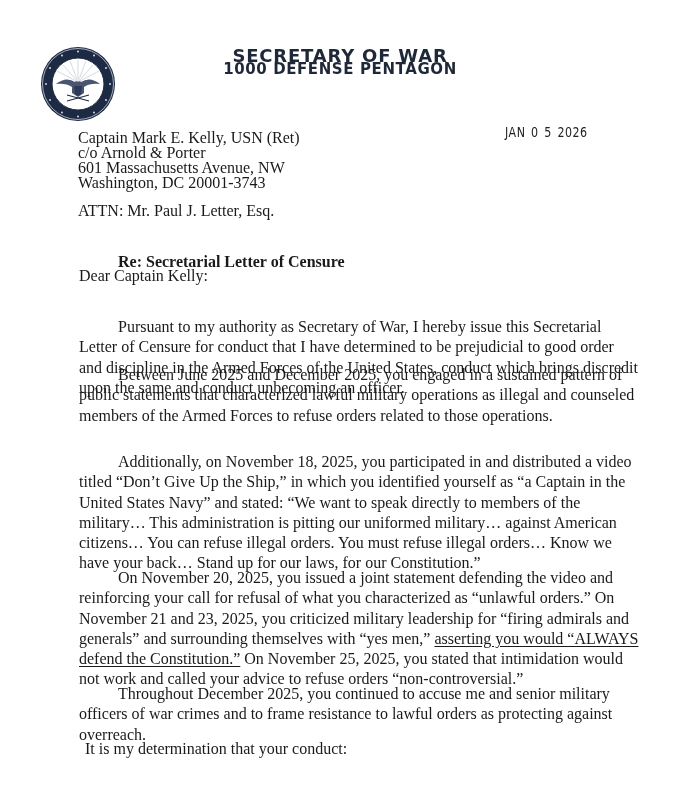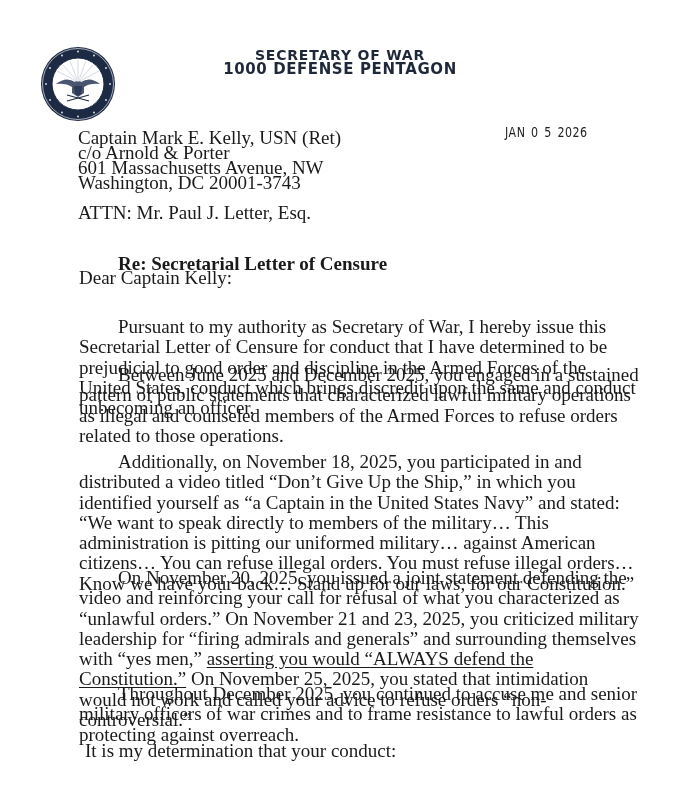--- a/index.html
+++ b/index.html
@@ -3,27 +3,27 @@
   <meta charset="utf-8">
   <style>
     html, body { margin: 0; padding: 0; background: #ffffff; }
     body { width: 677px; height: 800px; position: relative; overflow: hidden; color: #1a1a1a; }
     .page { position: absolute; left: 0; top: 0; width: 677px; height: 800px; background: #fff; }
 
     .seal { position: absolute; left: 40px; top: 46px; width: 76px; height: 76px; }
 
     .letterhead { position: absolute; left: 180px; top: 48px; width: 320px; text-align: center;
       font-family: "DejaVu Sans", sans-serif; color: #1f2838; font-weight: bold; }
-    .lh-title { font-size: 14px; letter-spacing: 0.8px; line-height: 15px; }
+    .lh-title { font-size: 18px; letter-spacing: 0.8px; line-height: 15px; }
     .lh-line { font-size: 15px; letter-spacing: 0.6px; line-height: 13px; }
 
     .date-stamp { position: absolute; left: 505px; top: 124px; font-family: "DejaVu Sans", sans-serif;
       font-size: 13.5px; color: #222; letter-spacing: 0.6px; transform: scaleX(0.82); transform-origin: left center; word-spacing: 2px; }
 
-    .body-text { font-family: "Liberation Serif", serif; font-size: 19px; color: #1a1a1a; }
+    .body-text { font-family: "Liberation Serif", serif; font-size: 16px; color: #1a1a1a; }
 
     .address { position: absolute; left: 78px; top: 130px; line-height: 15px; }
     .attn { position: absolute; left: 78px; top: 202px; }
 
     .subject { position: absolute; left: 118px; top: 253px; font-weight: bold; }
     .salutation { position: absolute; left: 79px; top: 267px; }
 
     .para { position: absolute; left: 79px; width: 560px; line-height: 20.3px; margin: 0; }
     .para .indent { display: inline-block; width: 39px; }
     .underline { text-decoration: underline; text-underline-offset: 2px; }

